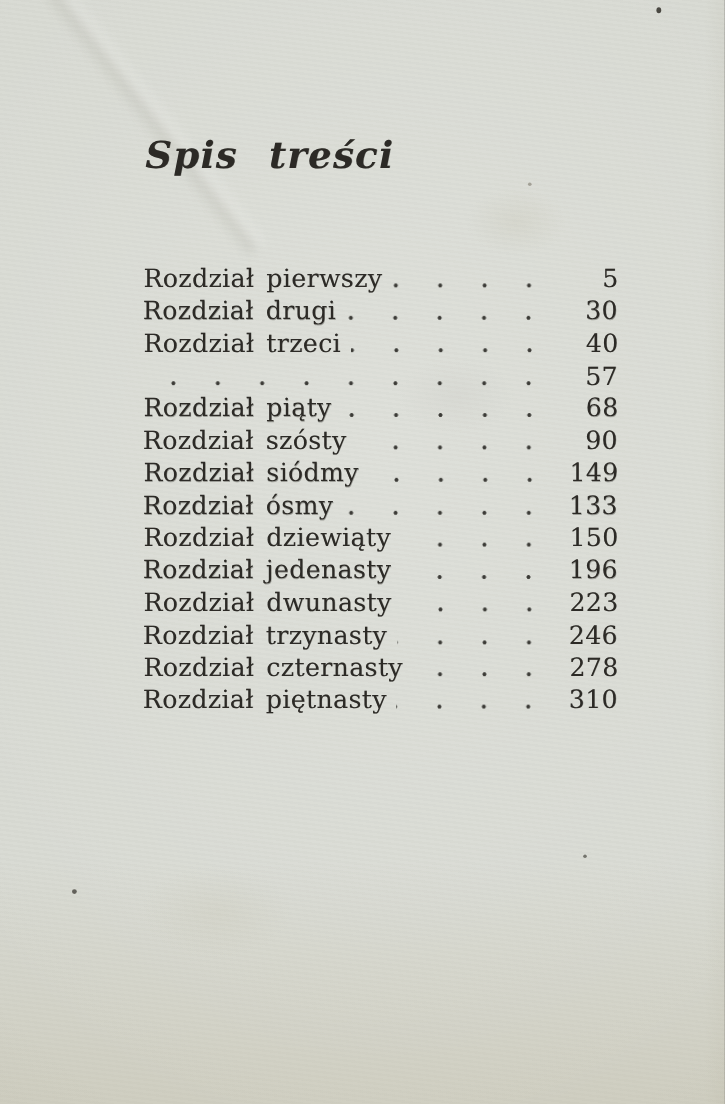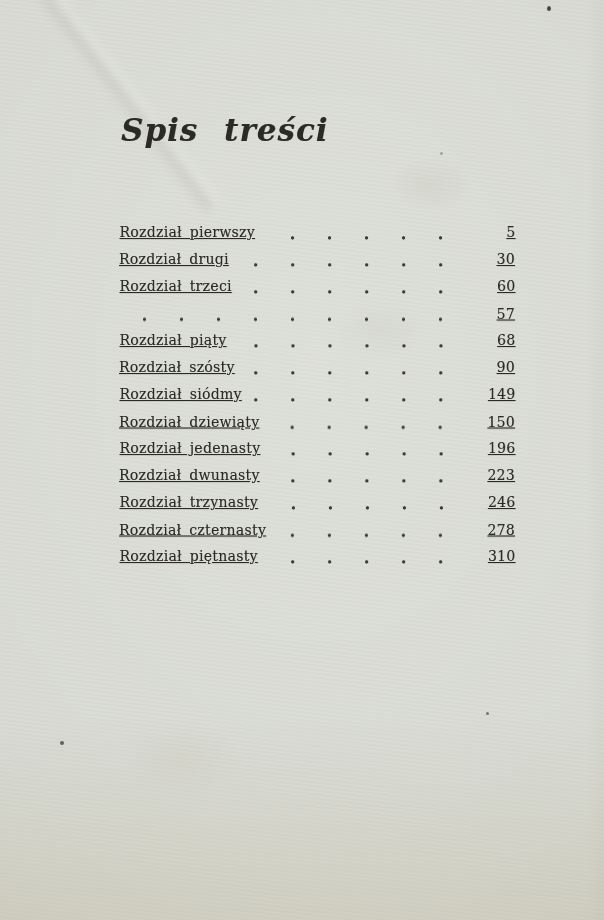--- a/index.html
+++ b/index.html
@@ -77,25 +77,24 @@
     position: absolute;
     left: 119px;
     top: 219px;
     width: 396px;
   }
   .toc-row {
     display: flex;
     align-items: flex-end;
     height: 27px;
     line-height: 27px;
-    font-size: 14px;
+    font-size: 21px;
     letter-spacing: 0.3px;
     word-spacing: 3px;
     text-shadow: 0.35px 0.35px 0 rgba(44,42,38,0.35);
-    text-decoration: underline;
   }
   
   .toc-row:nth-child(odd)  { transform: translateX(0.5px); }
   .toc-row:nth-child(4n)   { transform: translateY(0.5px); }
 
   .toc-label { flex: 0 0 auto; white-space: nowrap; }
 
   .toc-leader {
     flex: 1 1 auto;
     align-self: stretch;
@@ -137,21 +136,21 @@
 
     <div class="toc-row">
       <span class="toc-label">Rozdział drugi</span>
       <span class="toc-leader"></span>
       <span class="toc-page">30</span>
     </div>
 
     <div class="toc-row">
       <span class="toc-label">Rozdział trzeci</span>
       <span class="toc-leader"></span>
-      <span class="toc-page">60</span>
+      <span class="toc-page">40</span>
     </div>
 
     <div class="toc-row">
       <span class="toc-leader"></span>
       <span class="toc-page">57</span>
     </div>
 
     <div class="toc-row">
       <span class="toc-label">Rozdział piąty</span>
       <span class="toc-leader"></span>
@@ -163,20 +162,25 @@
       <span class="toc-leader"></span>
       <span class="toc-page">90</span>
     </div>
 
     <div class="toc-row">
       <span class="toc-label">Rozdział siódmy</span>
       <span class="toc-leader"></span>
       <span class="toc-page">149</span>
     </div>
 
+    <div class="toc-row">
+      <span class="toc-label">Rozdział ósmy</span>
+      <span class="toc-leader"></span>
+      <span class="toc-page">133</span>
+    </div>
 
     <div class="toc-row">
       <span class="toc-label">Rozdział dziewiąty</span>
       <span class="toc-leader"></span>
       <span class="toc-page">150</span>
     </div>
 
 
     <div class="toc-row">
       <span class="toc-label">Rozdział jedenasty</span>

